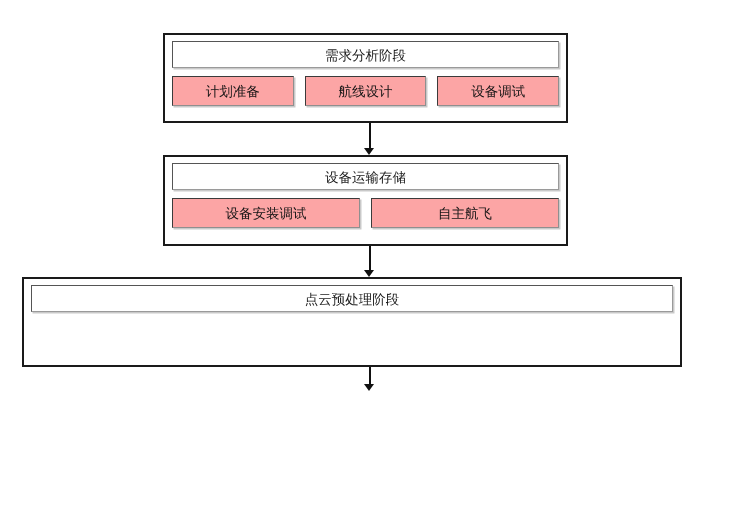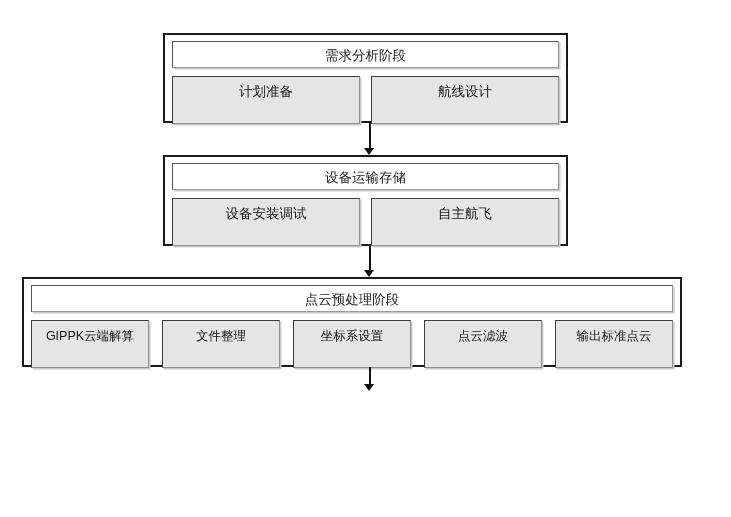--- a/index.html
+++ b/index.html
@@ -56,28 +56,28 @@
 
   
   .stage-row {
     display: flex;
     gap: 11px;
   }
   .stage-wide .stage-row { gap: 13px; }
 
   .sub-box {
     flex: 1 1 0;
-    height: 48px;
+    height: 30px;
     line-height: 30px;
     text-align: center;
     border: 1px solid #3b3b3b;
     border-right-color: #8f8f8f;
     border-bottom-color: #8f8f8f;
     box-shadow: 1.5px 1.5px 0 0 #c9c9c9;
-    background: #e5e5e5;
+    background: #fca5a5;
     font-size: 13.5px;
     color: #141414;
     box-sizing: border-box;
     white-space: nowrap;
     overflow: hidden;
   }
   .stage-wide .sub-box { font-size: 12.5px; }
 
   
   .connector {
@@ -116,20 +116,21 @@
 </head>
 <body>
 
 <div id="flow-canvas">
 
   <div class="stage stage-narrow stage-1">
     <div class="stage-title">需求分析阶段</div>
     <div class="stage-row">
       <div class="sub-box">计划准备</div>
       <div class="sub-box">航线设计</div>
+      <div class="sub-box">设备调试</div>
     </div>
   </div>
 
   <div class="connector conn-1">
     <div class="line"></div>
     <div class="head"></div>
   </div>
 
   <div class="stage stage-narrow stage-2">
     <div class="stage-title">设备运输存储</div>
@@ -139,27 +140,20 @@
     </div>
   </div>
 
   <div class="connector conn-2">
     <div class="line"></div>
     <div class="head"></div>
   </div>
 
   <div class="stage stage-wide stage-3">
     <div class="stage-title">点云预处理阶段</div>
-    <div class="stage-row">
-      <div class="sub-box">GIPPK云端解算</div>
-      <div class="sub-box">文件整理</div>
-      <div class="sub-box">坐标系设置</div>
-      <div class="sub-box">点云滤波</div>
-      <div class="sub-box">输出标准点云</div>
-    </div>
   </div>
 
   <div class="connector conn-3">
     <div class="line"></div>
     <div class="head"></div>
   </div>
 
 
 </div>
 

